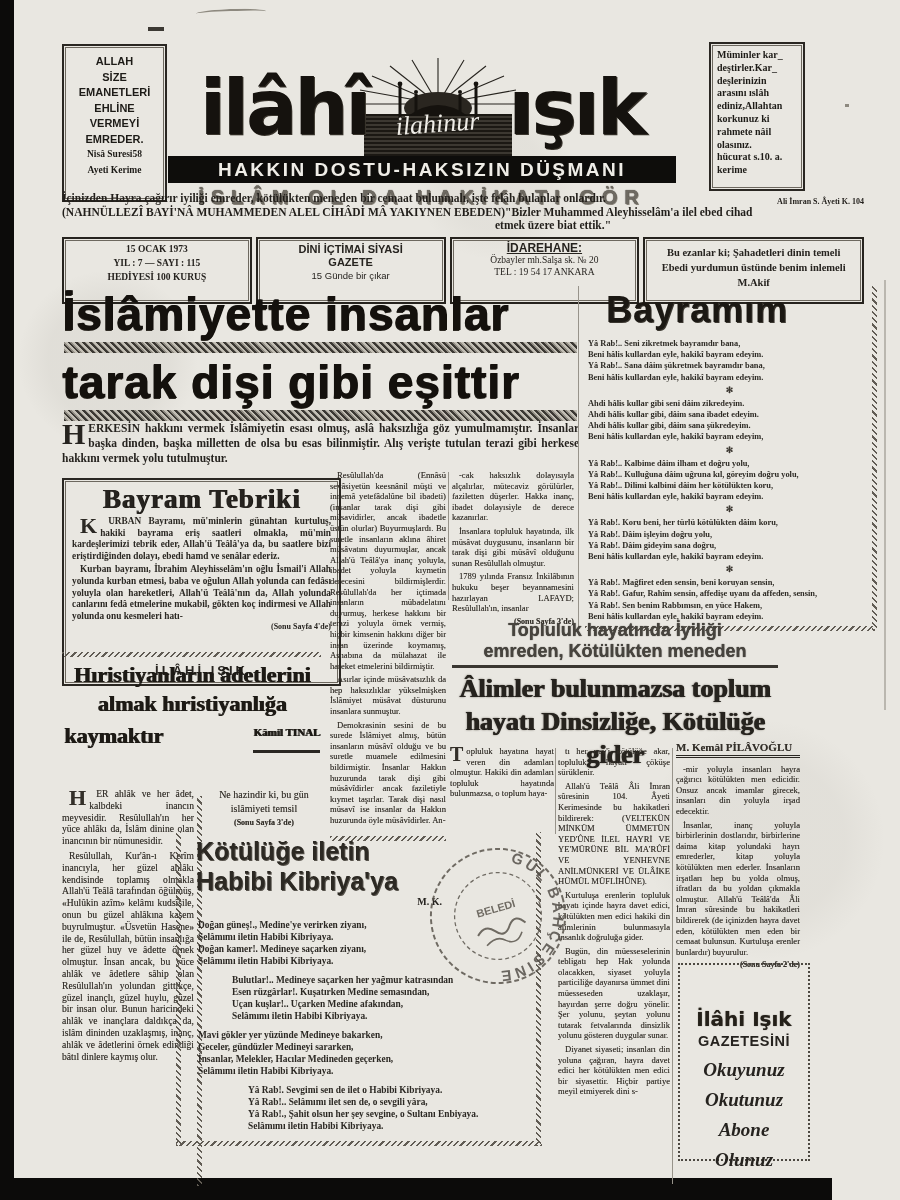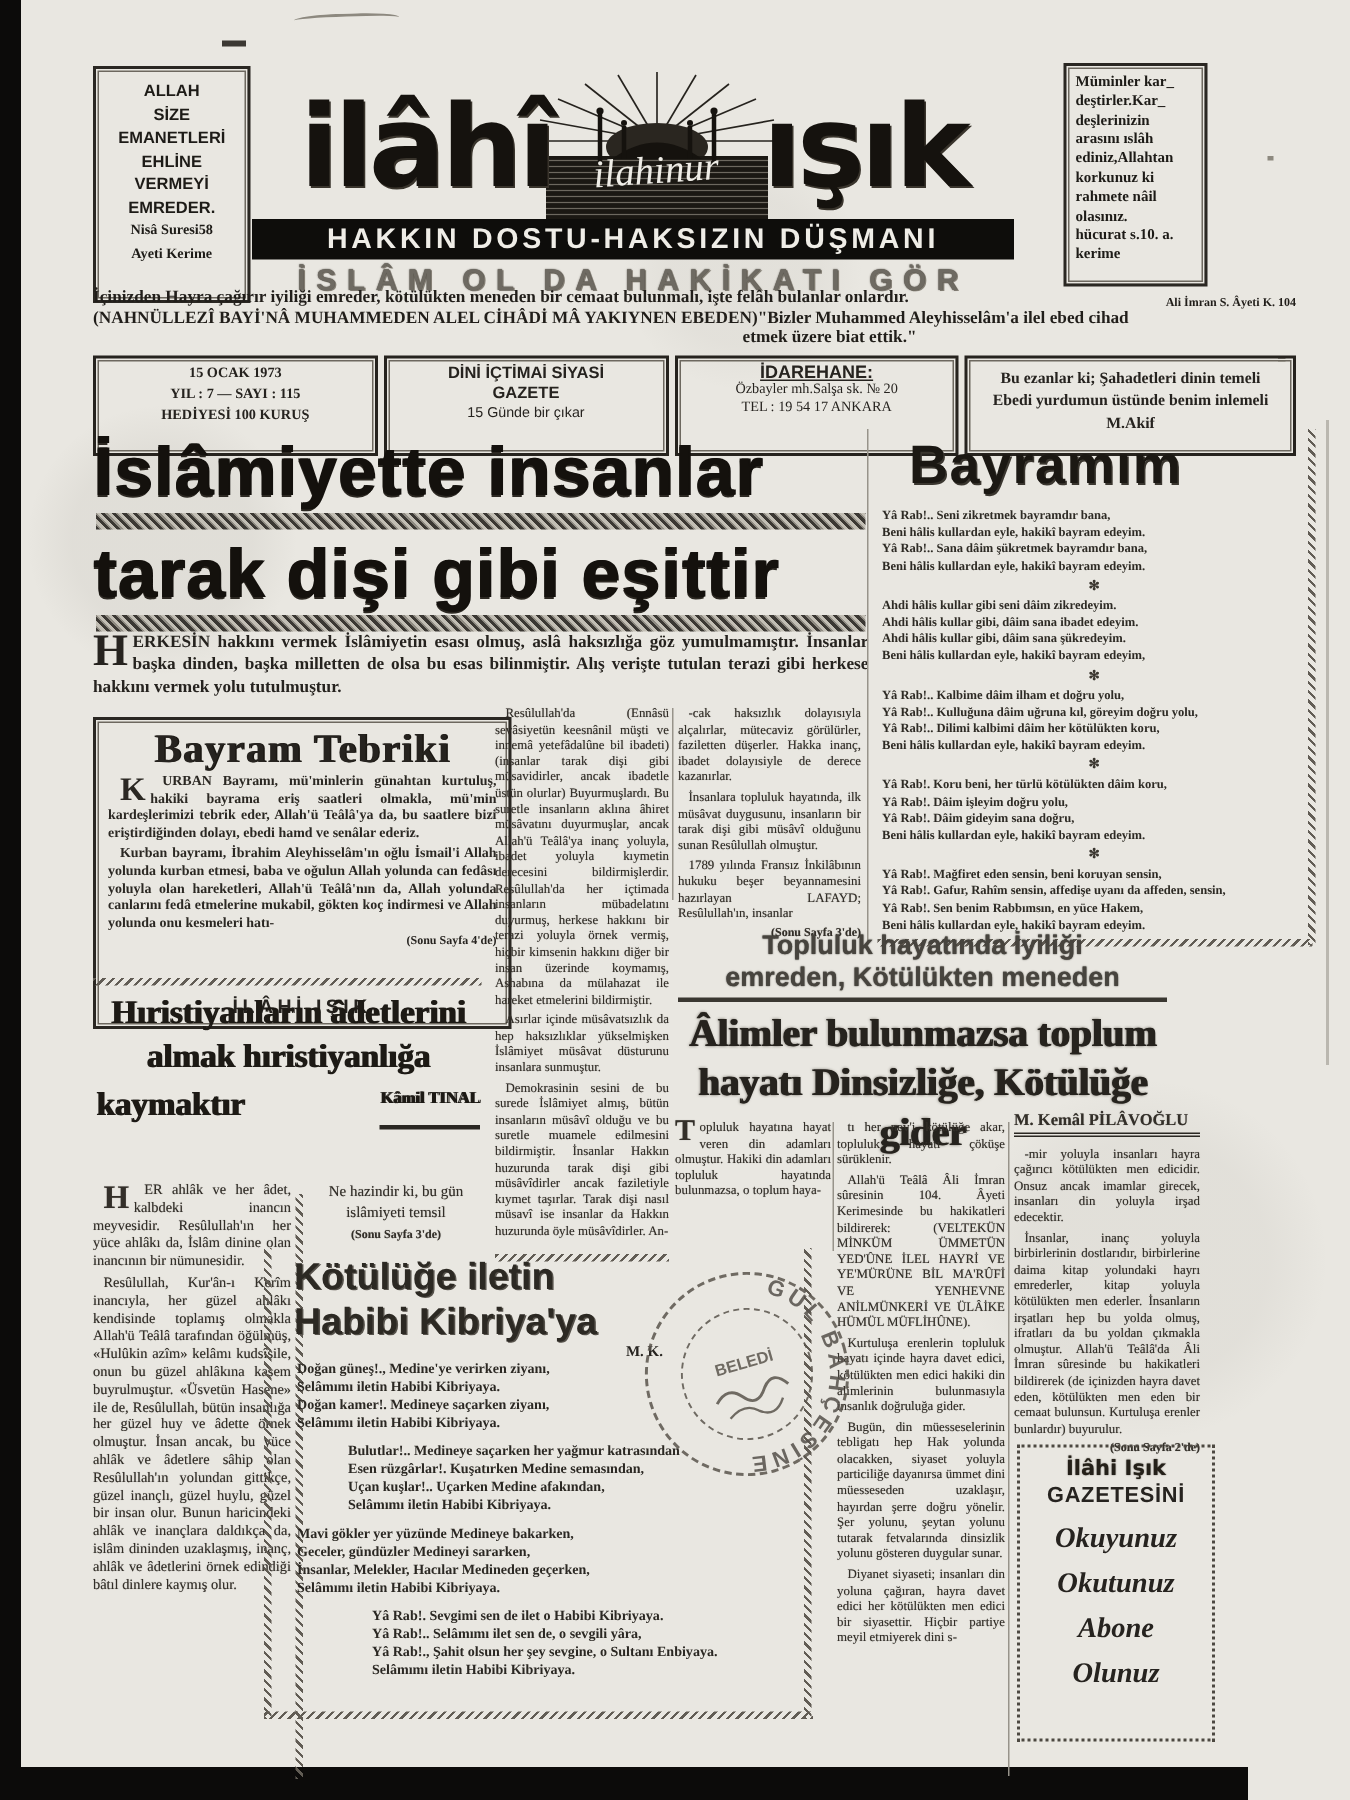--- a/index.html
+++ b/index.html
@@ -27,21 +27,21 @@
 
   
   .verse-box{border:2px solid #2a2722;box-shadow:0 0 0 1px #e9e7e1 inset,0 0 0 2px #6d685f inset;
     text-align:center;font-family:"Liberation Sans",sans-serif;font-weight:bold;}
   .left-box{left:62px;top:44px;width:101px;height:146px;font-size:11px;line-height:15.5px;padding-top:8px;color:#1d1b17;}
   .left-box .small{font-size:9.5px;font-family:"Liberation Serif",serif;}
   .right-box{left:709px;top:42px;width:86px;height:140px;font-size:10px;line-height:12.8px;padding-top:5px;
     font-family:"Liberation Serif",serif;color:#1d1b17;text-align:left;padding-left:6px;}
 
   
-  .masthead{left:168px;top:44px;width:508px;}
+  .masthead{left:168px;top:54px;width:508px;}
   .logo-row{display:flex;align-items:flex-end;justify-content:center;height:102px;position:relative;}
   .logo-word{font-family:"DejaVu Sans",sans-serif;font-weight:bold;font-size:76px;line-height:96px;
     letter-spacing:-3px;color:#15120e;text-shadow:1px 1px 0 #39342c;z-index:2;}
   .mosque{width:168px;height:100px;margin:0 -14px;z-index:1;}
   .black-banner{background:#0e0d0b;color:#efede7;text-align:center;font-family:"Liberation Sans",sans-serif;
     font-weight:bold;font-size:19px;letter-spacing:2.5px;height:27px;line-height:27px;}
   .subtitle{color:#6e6a62;text-align:center;font-family:"Liberation Sans",sans-serif;font-weight:bold;
     font-size:20px;letter-spacing:7px;line-height:28px;text-shadow:0 0 1px #413d36,1px 1px 0 #8c877d;}
 
   .verse-lines{left:62px;top:192px;width:802px;font-weight:bold;font-size:11.5px;line-height:13.5px;color:#211e1a;}
@@ -114,29 +114,29 @@
   .orn-bay-right{left:872px;top:286px;height:344px;}
   .orn-bay-bottom{left:585px;top:626px;width:290px;}
   .sep-main{left:578px;top:286px;height:344px;}
 
   
   .poem-box{left:176px;top:832px;width:366px;height:314px;}
   .poem-inner{position:absolute;left:8px;top:4px;right:10px;bottom:8px;}
   .sel-title{font-family:"Liberation Sans",sans-serif;font-weight:bold;font-size:25px;line-height:30px;
     color:#2c2923;text-shadow:1px 1px 0 #55514a;padding-left:12px;}
   .sel-by{text-align:right;font-weight:bold;font-size:10px;padding-right:90px;}
-  .sel-poem{font-weight:bold;font-size:9.4px;line-height:12px;color:#2b2823;margin-top:0;padding-left:14px;}
+  .sel-poem{font-weight:bold;font-size:9.4px;line-height:12px;color:#2b2823;margin-top:12px;padding-left:14px;}
   .sel-poem .st{margin-bottom:7px;}
   .sel-poem .st.ind{padding-left:34px;}
   .sel-poem .st.ind2{padding-left:50px;}
 
   
   .promo{left:678px;top:963px;width:120px;height:182px;border:2px dotted #4c4841;padding:6px 4px;text-align:center;}
-  .promo .logo{font-family:"DejaVu Sans",sans-serif;font-weight:bold;font-size:14px;color:#242019;
-    text-shadow:0 0 1px #57524a;letter-spacing:0;}
+  .promo .logo{font-family:"DejaVu Sans",sans-serif;font-weight:bold;font-size:20px;color:#242019;
+    text-shadow:0 0 1px #57524a;letter-spacing:0;margin-top:36px;}
   .promo .gaz{font-family:"Liberation Sans",sans-serif;font-weight:bold;font-size:14.5px;letter-spacing:.5px;margin-top:2px;}
   .promo .cta{font-style:italic;font-weight:bold;font-size:19px;line-height:30px;margin-top:6px;}
 
   
   .stamp{left:424px;top:843px;width:148px;height:146px;transform:rotate(-16deg);opacity:.85;}
 </style>
 </head>
 <body>
 
 <div class="page">

